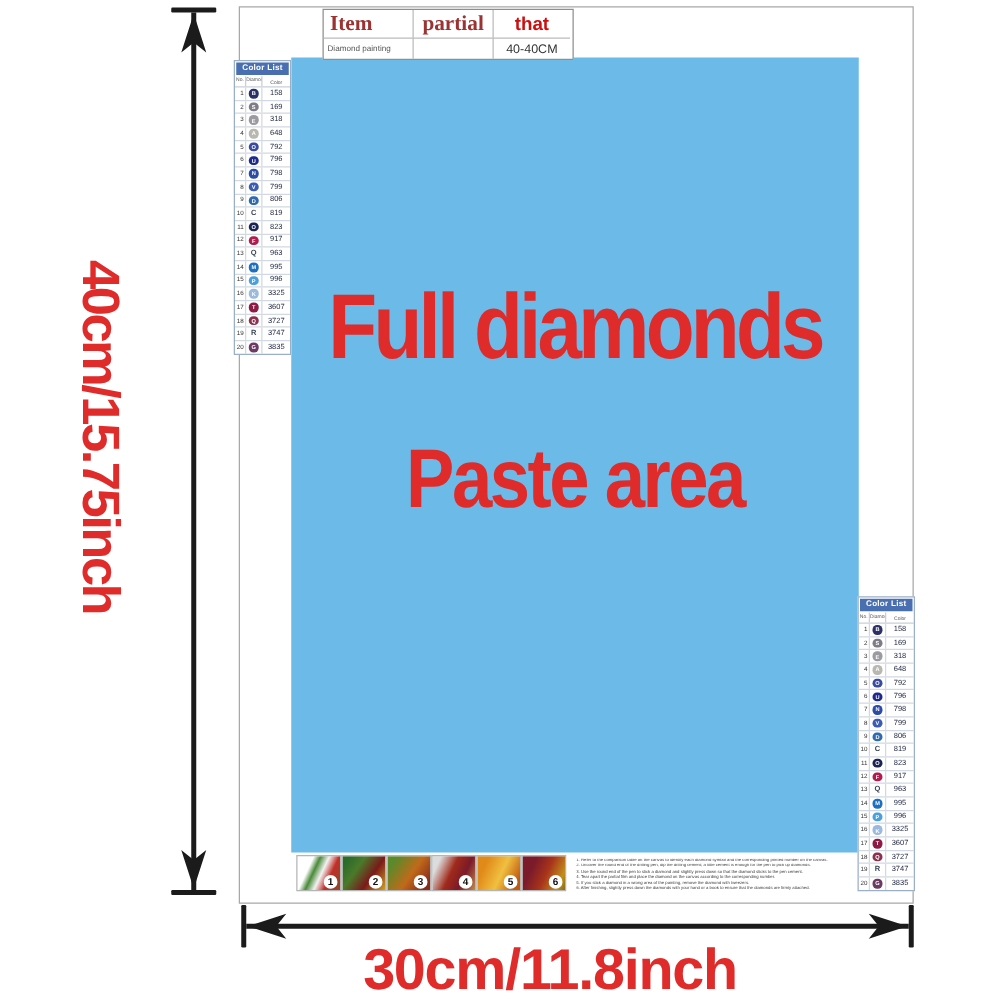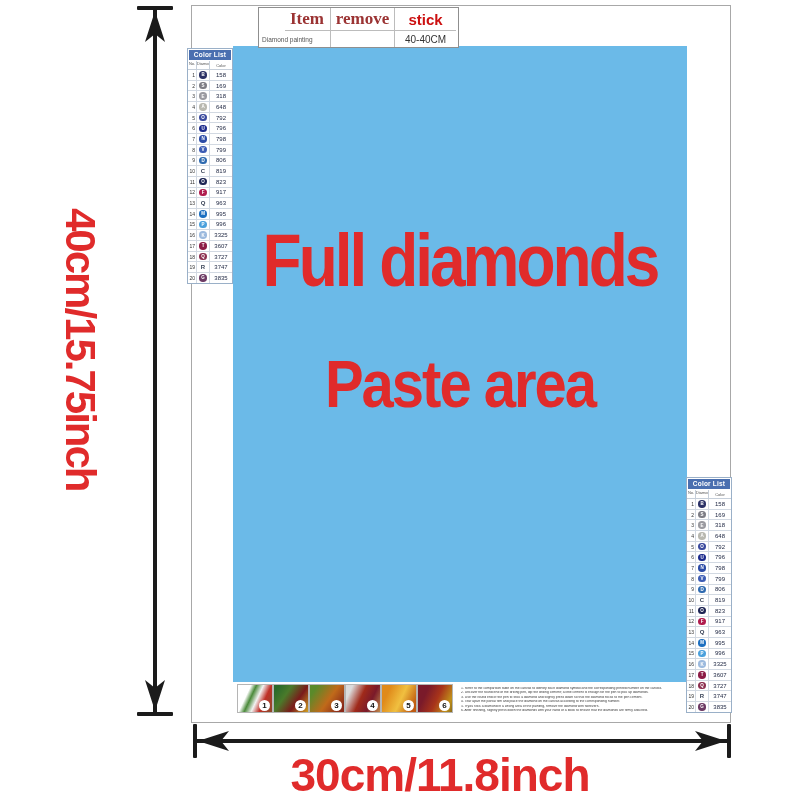--- a/index.html
+++ b/index.html
@@ -19,21 +19,21 @@
 
   
   #item-table{position:absolute;left:258px;top:7px;width:199px;height:39px;background:#fff;
               border:1px solid #8f8f8f;display:grid;
               grid-template-columns:72px 64px 61px;grid-template-rows:23px 16px;}
   #item-table .cell{border-right:1px solid #bcbcbc;border-bottom:1px solid #bcbcbc;
               display:flex;align-items:center;overflow:hidden;}
   #item-table .cell:nth-child(3n){border-right:none;}
   #item-table .cell:nth-child(n+4){border-bottom:none;}
   .it-head{font-family:"Liberation Serif",serif;font-weight:bold;color:#9b3333;font-size:17px;}
-  .it-item{padding-left:5px;margin-left:26px;}
+  .it-item{padding-left:5px;}
   .it-number{justify-content:center;}
   .it-size{justify-content:center;color:#cc1010;font-family:"Liberation Sans",sans-serif;font-size:15px;}
   .it-desc{font-size:6.5px;color:#555;padding-left:3px;}
   .it-sizeval{font-size:10px;color:#333;justify-content:center;}
 
   
   .color-list{position:absolute;width:46px;background:#fff;border:1px solid #9ab0c8;box-sizing:border-box;}
   #color-list-left{left:187px;top:48px;}
   #color-list-right{left:686px;top:477px;}
   .cl-title{margin:1px;height:10px;line-height:10px;background:#4a6fb0;color:#fff;
@@ -88,22 +88,22 @@
 <div id="canvas">
 
   <div id="poster"></div>
 
   <div id="paste"></div>
   <div class="paste-line" id="paste-line1">Full diamonds</div>
   <div class="paste-line" id="paste-line2">Paste area</div>
 
   <div id="item-table">
     <div class="cell it-head it-item">Item</div>
-    <div class="cell it-head it-number">remove</div>
-    <div class="cell it-head it-size">stick</div>
+    <div class="cell it-head it-number">partial</div>
+    <div class="cell it-head it-size">that</div>
     <div class="cell it-desc">Diamond painting</div>
     <div class="cell"></div>
     <div class="cell it-sizeval">40-40CM</div>
   </div>
 
   <div class="color-list" id="color-list-left">
       <div class="cl-title" style="background: rgb(74, 111, 176);">Color List</div>
       <div class="cl-subhead">
         <span class="cl-c1">No.</span>
         <span class="cl-c2">Diamond</span>

